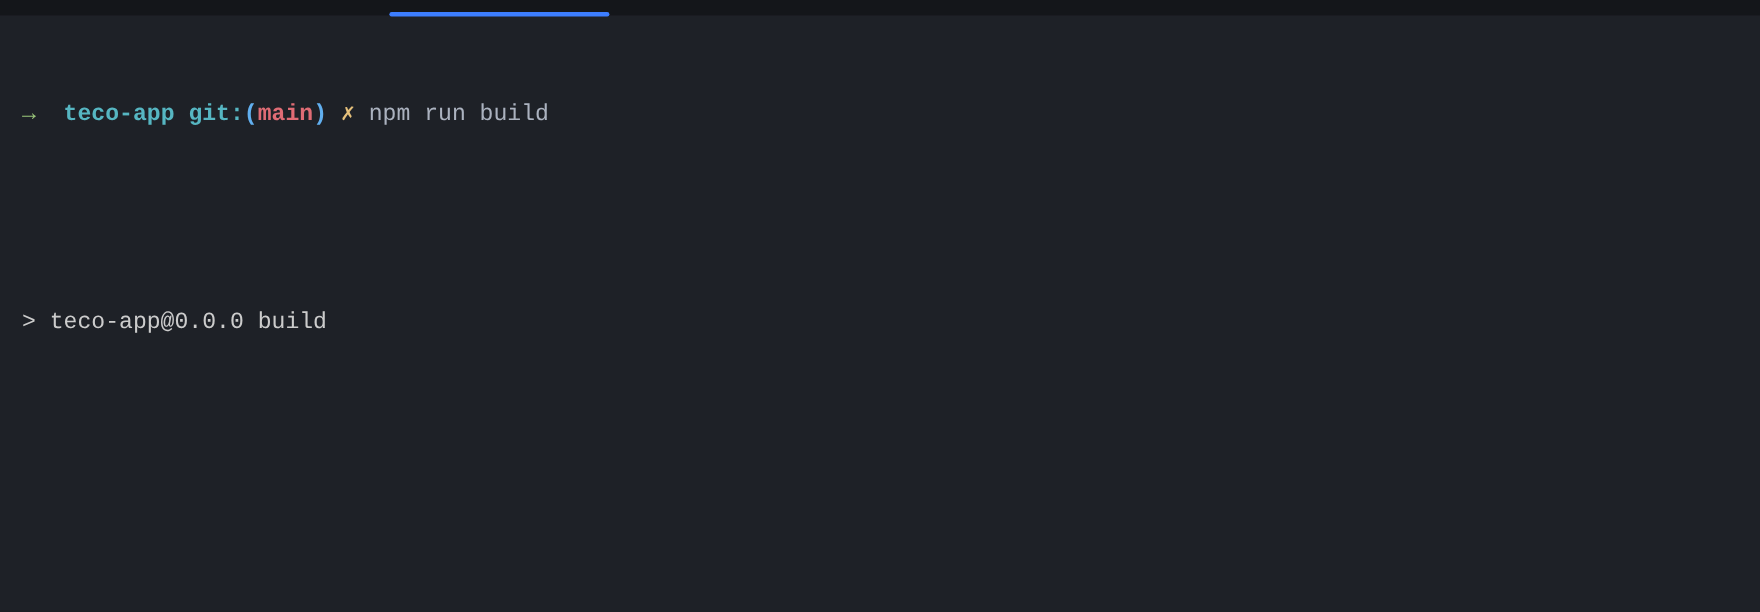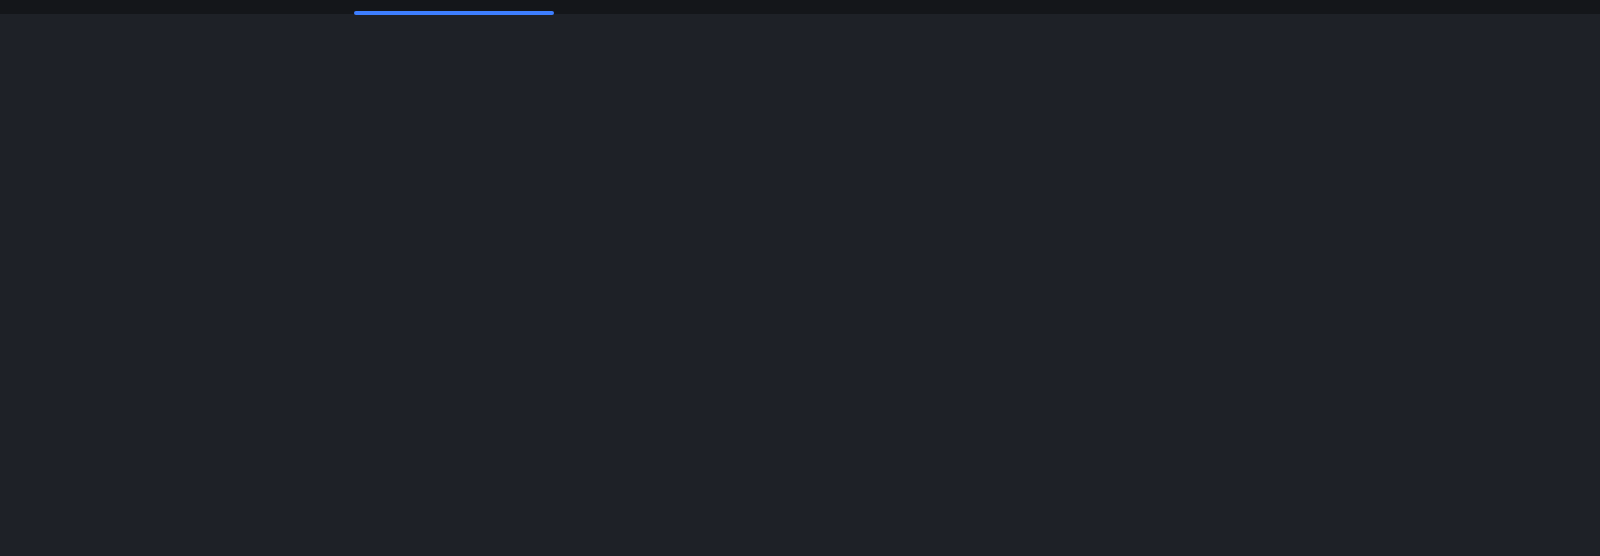--- a/index.html
+++ b/index.html
@@ -45,19 +45,21 @@
     .white { color: #cccccc; }
   </style>
 </head>
 <body>
 
 <div class="tab-bar">
   <div class="tab-indicator"></div>
 </div>
 
 <div class="terminal">
+  <div class="line"><span class="prompt-arrow">→</span><span>  </span><span class="prompt-app">teco-app</span><span> </span><span class="prompt-git">git:</span><span class="prompt-paren">(</span><span class="prompt-branch">main</span><span class="prompt-paren">)</span><span> </span><span class="prompt-x">✗</span><span> </span><span class="cmd-text">npm run build</span></div>
   <div class="line">&nbsp;</div>
+  <div class="line white">&gt; teco-app@0.0.0 build</div>
   <div class="line">&nbsp;</div>
   
   
   
   
 </div>
 
 </body></html>

